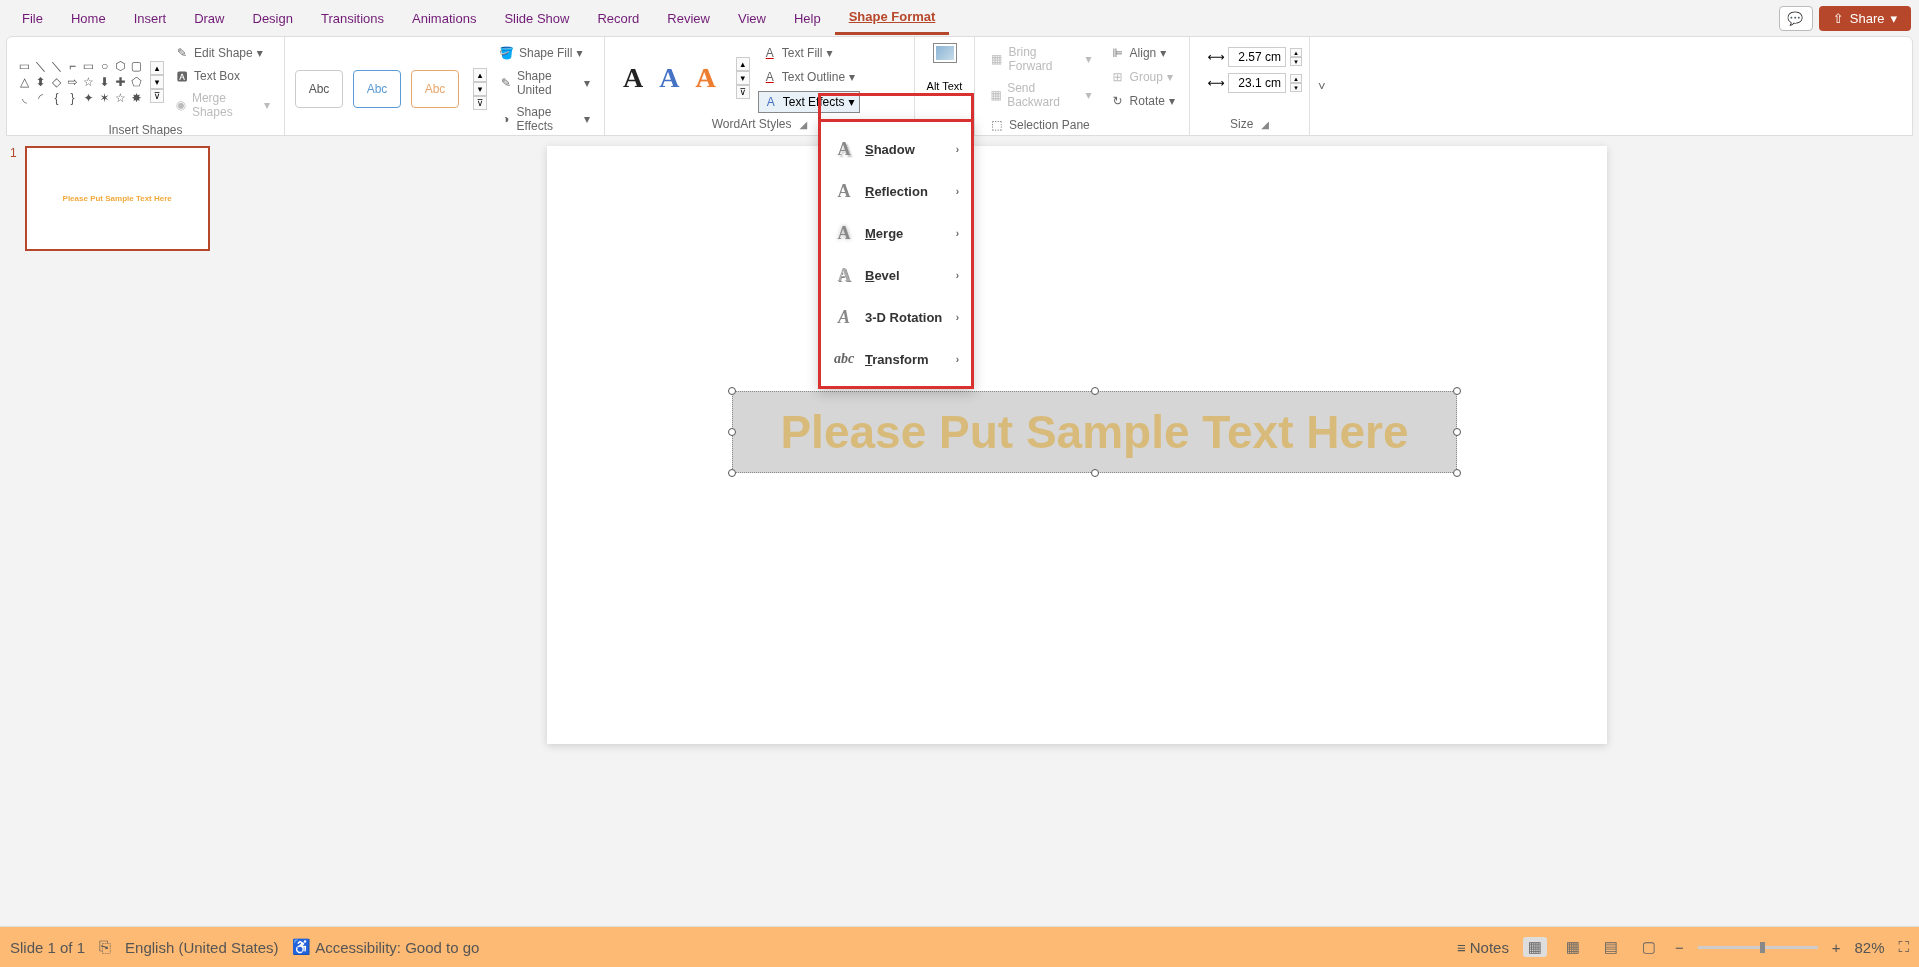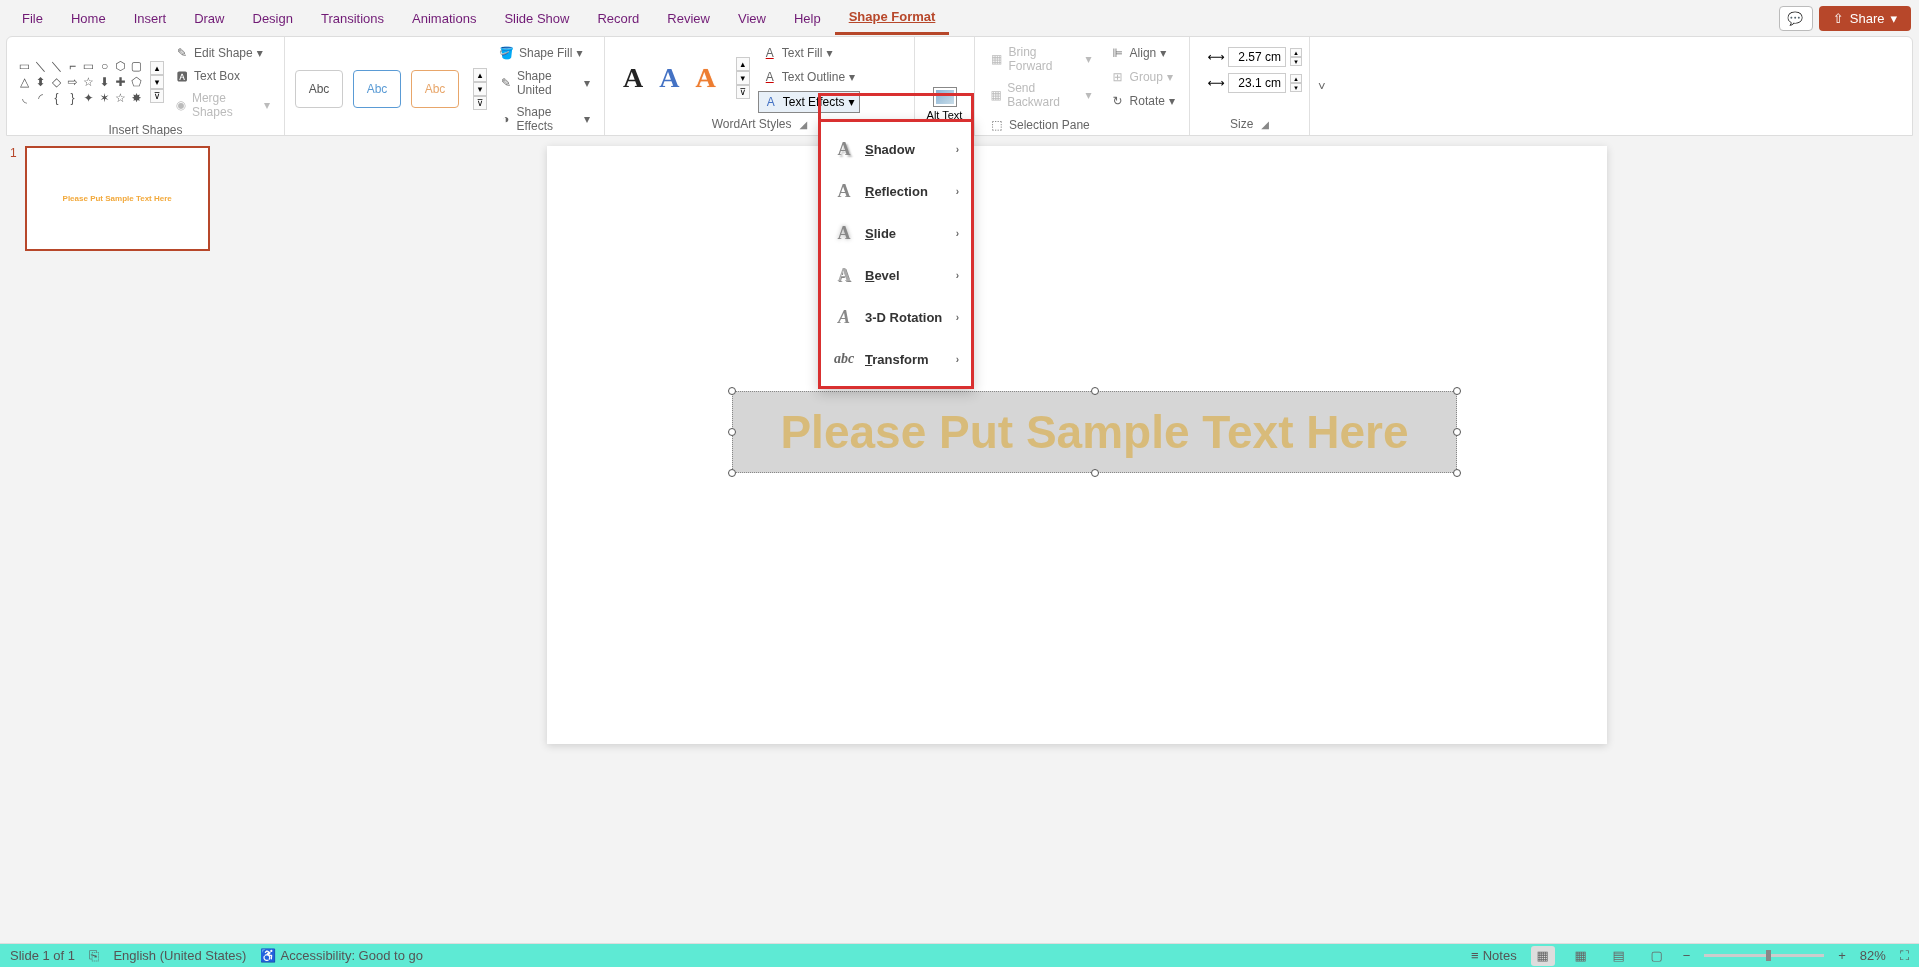--- a/index.html
+++ b/index.html
@@ -40,21 +40,21 @@
 
 .wordart-gallery { display: flex; gap: 16px; align-items: center; padding: 0 8px; }
 .wa-item { font-family: Georgia, serif; font-size: 28px; font-weight: bold; cursor: pointer; }
 .wa-black { color: #222; }
 .wa-blue { color: #4472c4; }
 .wa-orange { color: #ed7d31; text-shadow: 0 0 1px #f5b183; }
 
 .text-fill-btns { display: flex; flex-direction: column; gap: 4px; }
 .text-effects-btn { display:flex; align-items:center; gap:4px; padding: 2px 4px; border:1px solid #888; background:#e8f0f8; cursor:pointer; font-size:12px; }
 
-.alt-text { display: flex; flex-direction: column; align-items: center; justify-content: center; gap:2px; cursor:pointer;margin-top:44px; }
+.alt-text { display: flex; flex-direction: column; align-items: center; justify-content: center; gap:17px; cursor:pointer; }
 .alt-text-icon { width: 24px; height: 20px; border:1px solid #888; position:relative; }
 .alt-text-icon::before { content:""; position:absolute; inset:2px; background:linear-gradient(135deg,#8ab4d6,#c8dce8); }
 
 .arrange-btns { display: flex; flex-direction: column; gap: 4px; }
 
 .size-group { display: flex; flex-direction: column; gap: 6px; padding: 4px 8px; }
 .size-row { display: flex; align-items: center; gap: 4px; }
 .size-input { width: 58px; border: 1px solid #ccc; padding: 2px 4px; font-size: 12px; text-align:right; background:#fff; }
 .spinner { display: flex; flex-direction: column; }
 .spin-btn { width: 12px; height: 9px; border: 1px solid #ccc; font-size: 7px; display:flex; align-items:center; justify-content:center; cursor:pointer; background:#fafafa; }
@@ -86,21 +86,21 @@
 .menu-icon { width: 22px; height: 22px; display:flex; align-items:center; justify-content:center; font-family: Georgia, serif; font-size:18px; font-weight:bold; }
 .menu-arrow { margin-left: auto; font-size: 10px; color: #666; }
 .mi-shadow .menu-icon { color:#888; text-shadow: 2px 2px 2px #bbb; }
 .mi-reflection .menu-icon { color:#888; position:relative; }
 .mi-glow .menu-icon { color:#888; text-shadow: 0 0 4px #aaa; }
 .mi-bevel .menu-icon { color:#aaa; text-shadow: -1px -1px 0 #fff, 1px 1px 0 #888; }
 .mi-3d .menu-icon { color:#888; font-style:italic; }
 .mi-transform .menu-icon { font-size:14px; font-style:italic; color:#666;}
 
 
-.status-bar { position: absolute; bottom: 0; left: 0; right: 0; height: 24px; background: #5eead4; border-top: 1px solid #ddd; display: flex; align-items: center; padding: 0 10px; font-size: 13px; color: #555; gap: 14px; }
+.status-bar { position: absolute; bottom: 0; left: 0; right: 0; height: 41px; background: #fdba74; border-top: 1px solid #ddd; display: flex; align-items: center; padding: 0 10px; font-size: 15px; color: #555; gap: 14px; }
 .status-spacer { flex: 1; }
 .status-btn { cursor: pointer; display:flex; align-items:center; gap:4px; }
 .view-btn { width: 24px; height: 20px; border: 1px solid transparent; display:flex; align-items:center; justify-content:center; cursor:pointer; color:#666; }
 .view-btn.active { background:#ddd; border-radius:3px; }
 .zoom-slider { width: 120px; height: 3px; background: #ccc; position: relative; }
 .zoom-thumb { position: absolute; top: -4px; left: 62px; width: 5px; height: 11px; background: #888; }
 
 .underline-first::first-letter { text-decoration: underline; }
 </style>
 </head>
@@ -368,21 +368,21 @@
     <span class="underline-first">Shadow</span>
     <span class="menu-arrow">›</span>
   </div>
   <div class="menu-item mi-reflection">
     <span class="menu-icon">A</span>
     <span class="underline-first">Reflection</span>
     <span class="menu-arrow">›</span>
   </div>
   <div class="menu-item mi-glow">
     <span class="menu-icon">A</span>
-    <span class="underline-first">Slide</span>
+    <span class="underline-first">Merge</span>
     <span class="menu-arrow">›</span>
   </div>
   <div class="menu-item mi-bevel">
     <span class="menu-icon">A</span>
     <span class="underline-first">Bevel</span>
     <span class="menu-arrow">›</span>
   </div>
   <div class="menu-item mi-3d">
     <span class="menu-icon">A</span>
     <span>3-D Rotation</span>

